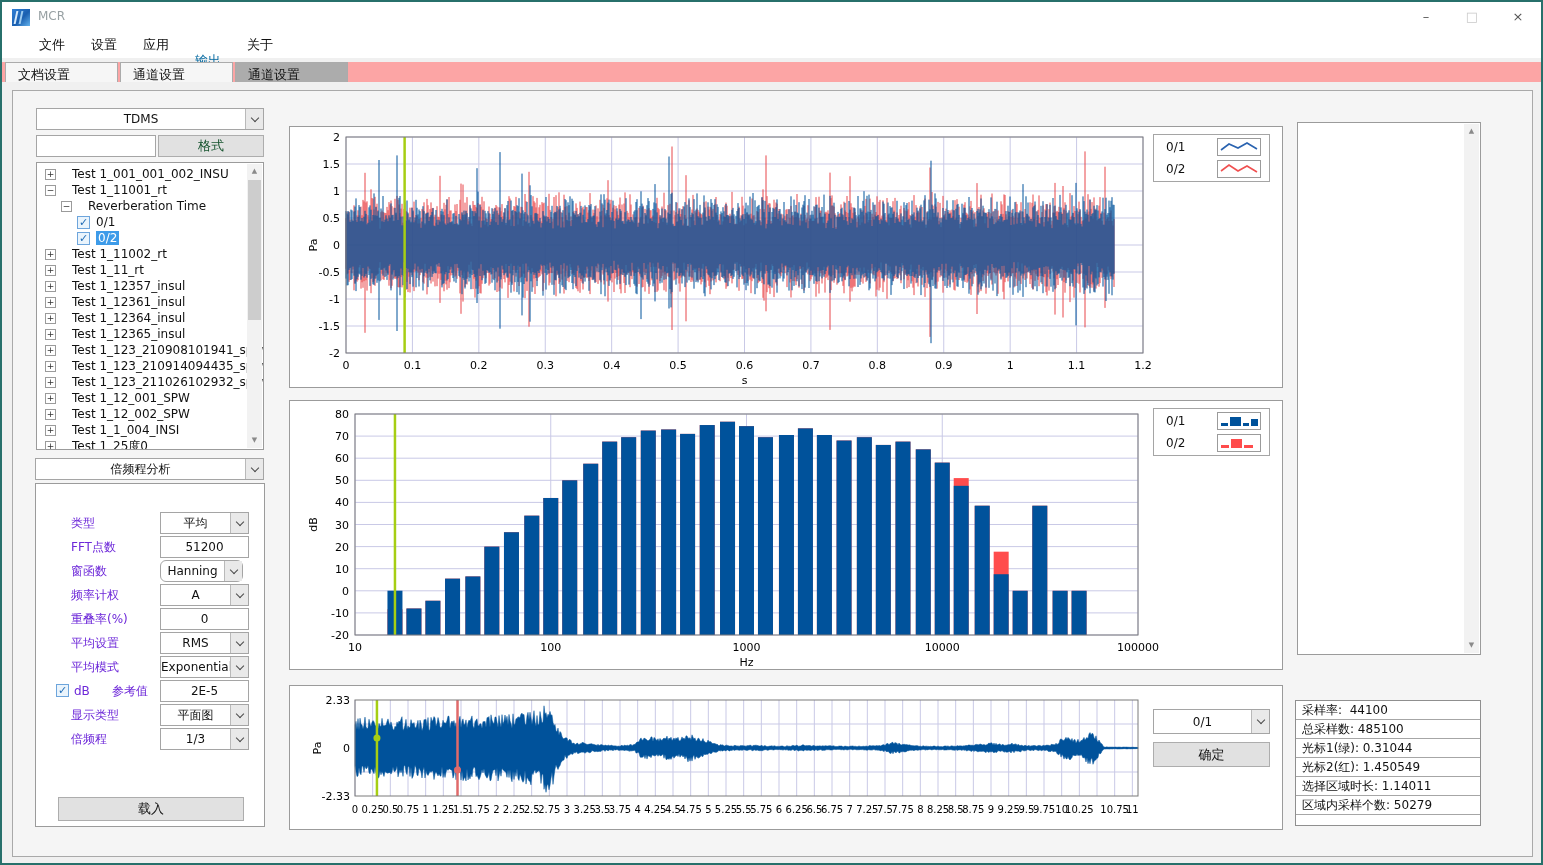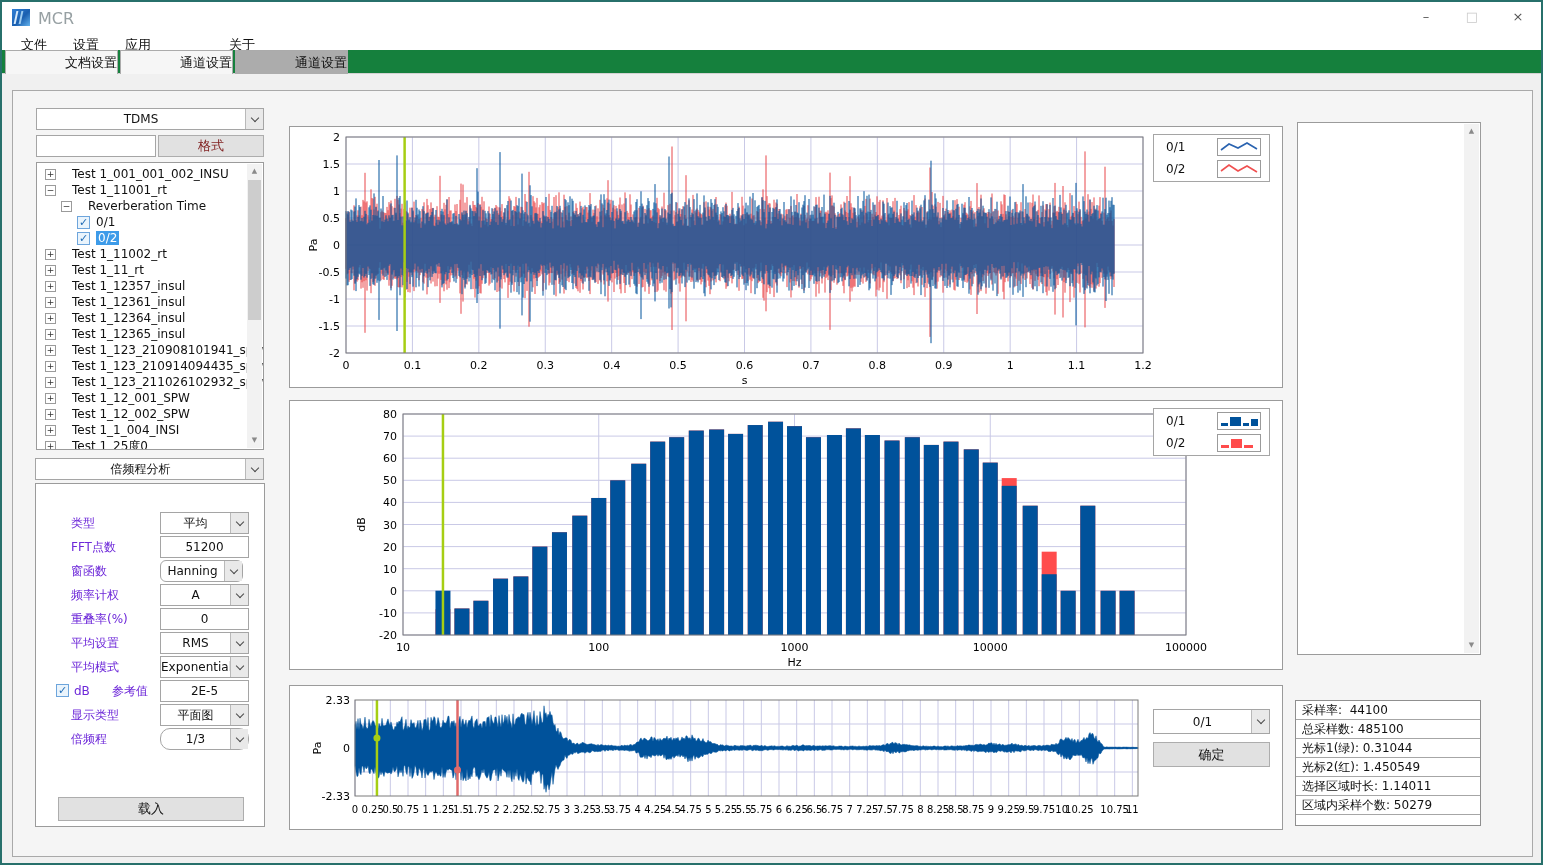--- a/index.html
+++ b/index.html
@@ -9,45 +9,45 @@
     background:#F0F0F0;border:2px solid #27706B;overflow:hidden;
     font-family:"DejaVu Sans","Liberation Sans",sans-serif;font-size:12px;color:#111;
   }
   
   .titlebar{position:absolute;left:0;top:0;width:100%;height:30px;background:#fff;}
   .app-icon{position:absolute;left:10px;top:7px;width:18px;height:17px;
     background:linear-gradient(135deg,#2F7FD6 0%,#1A5FB0 55%,#63B2EC 100%);
     box-shadow:inset 3px 0 0 #fff0;}
   .app-icon:before{content:"";position:absolute;left:3px;top:2px;width:2px;height:13px;background:#D6EAFB;transform:skewX(-12deg);}
   .app-icon:after{content:"";position:absolute;left:8px;top:2px;width:2px;height:13px;background:#9CCBF0;transform:skewX(-12deg);}
-  .app-title{position:absolute;left:36px;top:7px;font-size:16px;color:#97A0A3;}
+  .app-title{position:absolute;left:36px;top:7px;font-size:12px;color:#97A0A3;}
   .win-btns{position:absolute;right:0;top:0;height:30px;display:flex;}
   .win-btn{width:46px;height:30px;line-height:30px;text-align:center;color:#555;font-size:13px;}
   .win-btn.max{color:#C9C9C9;}
   
-  .menubar{position:absolute;left:0;top:30px;width:100%;height:26px;background:#fff;display:flex;padding-left:6px;}
+  .menubar{position:absolute;left:0;top:30px;width:100%;height:26px;background:#fff;display:flex;padding-left:24px;}
   .menu-item{padding:0 13px;line-height:25px;font-size:13px;color:#111;}
   .menu-item.disabled{color:#0369a1;margin-top:16px;}
   
-  .tabbar{position:absolute;left:0;top:48px;width:100%;height:24px;background:#15803d;border-bottom:1px solid #D2D2D2;text-align:right;}
+  .tabbar{position:absolute;left:0;top:60px;width:100%;height:24px;background:#fca5a5;border-bottom:1px solid #D2D2D2;}
   .tab{position:absolute;top:0;height:24px;line-height:23px;padding-left:12px;font-size:13px;
     background:#F6F6F6;border:1px solid #ABABAB;border-bottom:none;color:#111;}
   .tab.active{background:#ACACAC;}
   
   .content-bg{position:absolute;left:0;top:80px;width:100%;height:785px;background:#F0F0F0;}
   .groupbox{position:absolute;left:10px;top:88px;width:1521px;height:767px;background:#F5F5F5;border:1px solid #A9A9A9;}
   .panel{position:absolute;background:#fff;border:1px solid #9B9B9B;}
   
   .select{position:absolute;background:#fff;border:1px solid #A5A5A5;display:flex;align-items:center;}
   .sel-text{flex:1;text-align:center;font-size:12px;overflow:hidden;white-space:nowrap;}
   .dd-btn{width:18px;align-self:stretch;background:#E9E9E9;border-left:1px solid #B9B9B9;display:flex;align-items:center;justify-content:center;}
   .chev{width:6px;height:6px;border-right:1.4px solid #4A4A4A;border-bottom:1.4px solid #4A4A4A;transform:rotate(45deg);margin-top:-3px;}
   .tinput{position:absolute;background:#fff;border:1px solid #A5A5A5;text-align:center;font-size:12px;line-height:20px;}
   .btn{position:absolute;background:#E1E1E1;border:1px solid #ADADAD;text-align:center;font-size:13px;display:flex;align-items:center;justify-content:center;}
-  .btn.disabled{color:#7f1d1d;}
+  .btn.disabled{color:#14532d;}
   
   .tree{overflow:hidden;padding-top:3px;}
   .tree-row{display:flex;align-items:center;height:16px;font-size:12px;white-space:nowrap;}
   .expander{width:11px;height:11px;border:1px solid #9B9B9B;background:#fff;font-size:9px;line-height:9px;text-align:center;color:#333;flex:none;}
   .tree-label{margin-left:16px;}
   .tree-label.sel{background:#3D9BE9;color:#fff;padding:0 2px;margin-left:6px;}
   .cbx{width:13px;height:13px;border:1px solid #6DA5DC;background:#EAF4FC;color:#1F6BB5;font-size:11px;line-height:11px;text-align:center;font-weight:bold;flex:none;}
   .tree-cb-label{margin-left:6px;}
   .vscroll{position:absolute;top:1px;right:1px;width:15px;background:#F2F2F2;}
   .varrow{position:absolute;left:0;width:15px;height:15px;color:#8A8A8A;font-size:7px;text-align:center;line-height:15px;}
@@ -242,21 +242,21 @@
         <div class="frow-label" style="left: 76px; top: 196px;">参考值</div>
         <div class="tinput" style="left: 124px; top: 196px; width: 89px; height: 22px;">2E-5</div>
         <div class="frow-label" style="top: 220px;">显示类型</div>
         <div class="select" style="left: 124px; top: 220px; width: 89px; height: 22px;">
           <span class="sel-text">平面图</span>
           <span class="dd-btn">
             <i class="chev"></i>
           </span>
         </div>
         <div class="frow-label" style="top: 244px;">倍频程</div>
-        <div class="select" style="left: 124px; top: 244px; width: 89px; height: 22px; border-radius: 10px;">
+        <div class="select" style="left: 124px; top: 244px; width: 89px; height: 22px;">
           <span class="sel-text">1/3</span>
           <span class="dd-btn">
             <i class="chev"></i>
           </span>
         </div>
       </div>
     <div class="btn" style="left:22px;top:313px;width:186px;height:24px;">载入</div>
   </div>
 
   <div class="panel" style="left:287px;top:124px;width:994px;height:262px;">
@@ -306,21 +306,21 @@
         <text x="520.9166666666667" y="242" text-anchor="middle" font-size="11" fill="#000">0.7</text>
         <text x="587.3333333333334" y="242" text-anchor="middle" font-size="11" fill="#000">0.8</text>
         <text x="653.75" y="242" text-anchor="middle" font-size="11" fill="#000">0.9</text>
         <text x="720.1666666666667" y="242" text-anchor="middle" font-size="11" fill="#000">1</text>
         <text x="786.5833333333334" y="242" text-anchor="middle" font-size="11" fill="#000">1.1</text>
         <text x="853" y="242" text-anchor="middle" font-size="11" fill="#000">1.2</text>
         <text x="454.5" y="257" text-anchor="middle" font-size="11" fill="#000">s</text>
         <text x="0" y="0" text-anchor="middle" font-size="11" fill="#000" transform="translate(27,118) rotate(-90)">Pa</text>
       </svg>
   </div>
-  <div class="panel" style="left:287px;top:398px;width:994px;height:270px;padding-left:48px;">
+  <div class="panel" style="left:287px;top:398px;width:994px;height:270px;">
     <svg id="chart-mid" width="992" height="268">
         <line x1="65" y1="13" x2="65" y2="234" stroke="#C9C9E6"></line>
         <line x1="260.75" y1="13" x2="260.75" y2="234" stroke="#C9C9E6"></line>
         <line x1="456.5" y1="13" x2="456.5" y2="234" stroke="#C9C9E6"></line>
         <line x1="652.25" y1="13" x2="652.25" y2="234" stroke="#C9C9E6"></line>
         <line x1="848" y1="13" x2="848" y2="234" stroke="#C9C9E6"></line>
         <line x1="65" y1="13" x2="848" y2="13" stroke="#C9C9E6"></line>
         <line x1="65" y1="35.1" x2="848" y2="35.1" stroke="#C9C9E6"></line>
         <line x1="65" y1="57.2" x2="848" y2="57.2" stroke="#C9C9E6"></line>
         <line x1="65" y1="79.3" x2="848" y2="79.3" stroke="#C9C9E6"></line>

